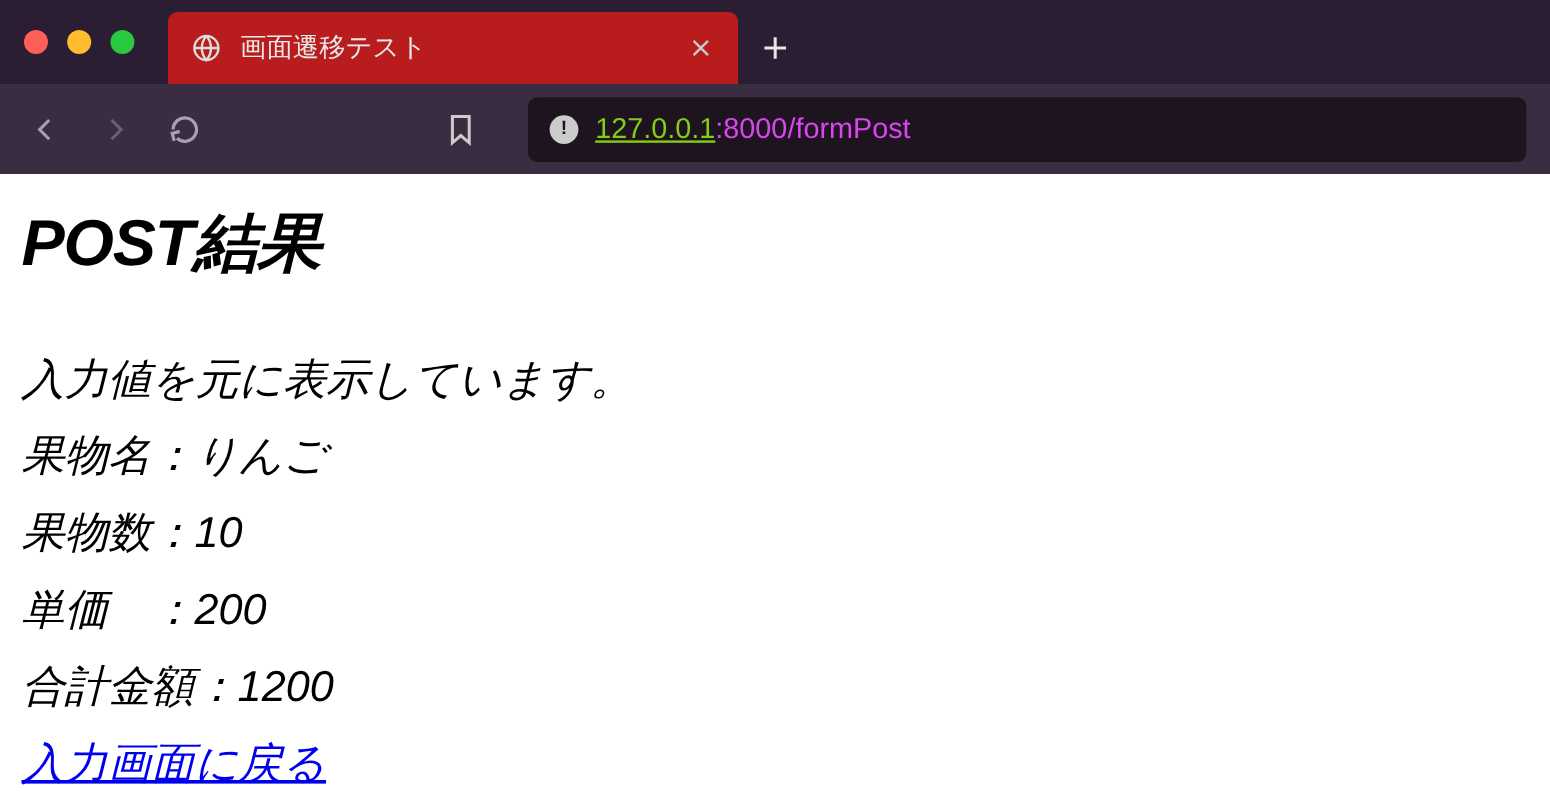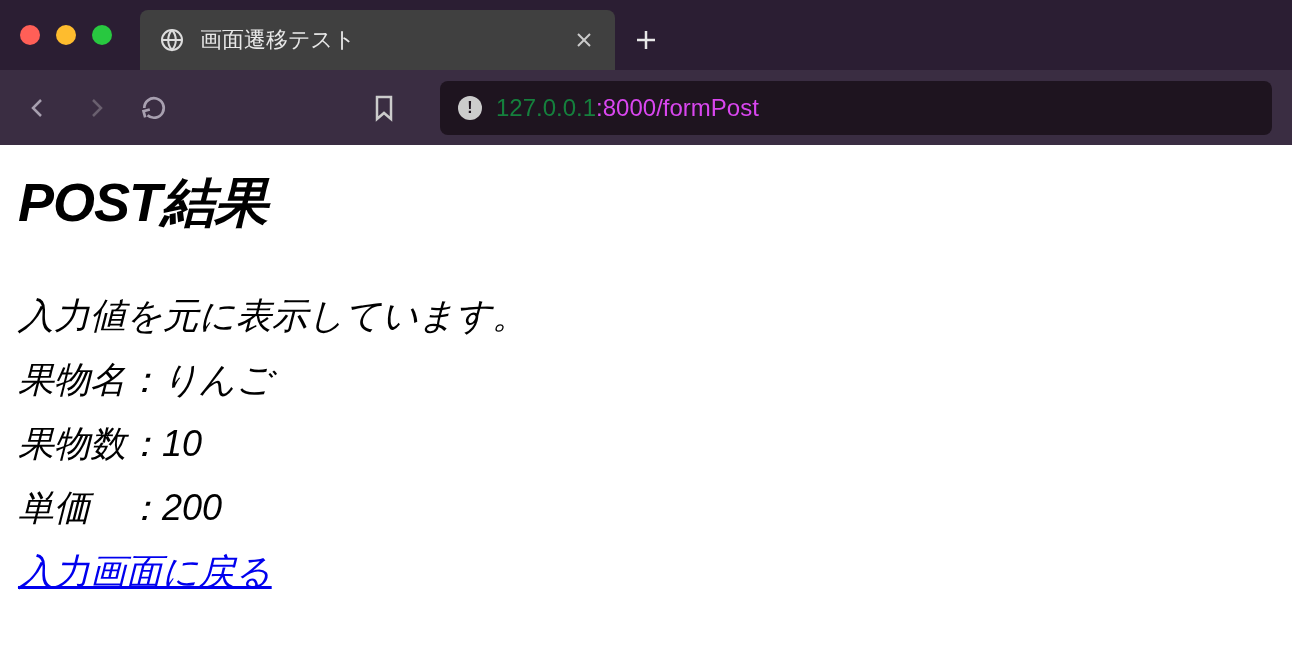--- a/index.html
+++ b/index.html
@@ -36,21 +36,21 @@
       width: 20px;
       height: 20px;
       border-radius: 50%;
     }
     .dot-red { background: #ff5f57; }
     .dot-yellow { background: #febc2e; }
     .dot-green { background: #28c840; }
     .tab {
       display: flex;
       align-items: center;
-      background: #404040;
+      background: #b91c1c;
       height: 60px;
       padding: 0 18px;
       border-radius: 8px 8px 0 0;
       margin-top: 10px;
       width: 475px;
       gap: 14px;
     }
     .tab-favicon {
       width: 28px;
       height: 28px;
@@ -130,21 +130,22 @@
       align-items: center;
       justify-content: center;
       font-size: 16px;
       font-weight: bold;
     }
     .url-text {
       color: #e8e8e8;
       font-size: 24px;
     }
     .url-host {
-      color: #15803d;
+      color: #84cc16;
+      text-decoration: underline;
     }
     .url-port-path {
       color: #d946ef;
     }
     .page-content {
       padding: 22px 18px;
       color: #000;
       font-style: italic;
     }
     .page-heading {
@@ -236,15 +237,18 @@
   <div class="page-line">
     <span>果物名：</span><span>りんご</span>
   </div>
   <div class="page-line">
     <span>果物数：</span><span>10</span>
   </div>
   <div class="page-line">
     <span>単価　：</span><span>200</span>
   </div>
   <div class="page-line">
+    <span>合計金額：</span><span>1200</span>
+  </div>
+  <div class="page-line">
     <a class="back-link">入力画面に戻る</a>
   </div>
 </div>
 
 </body></html>

